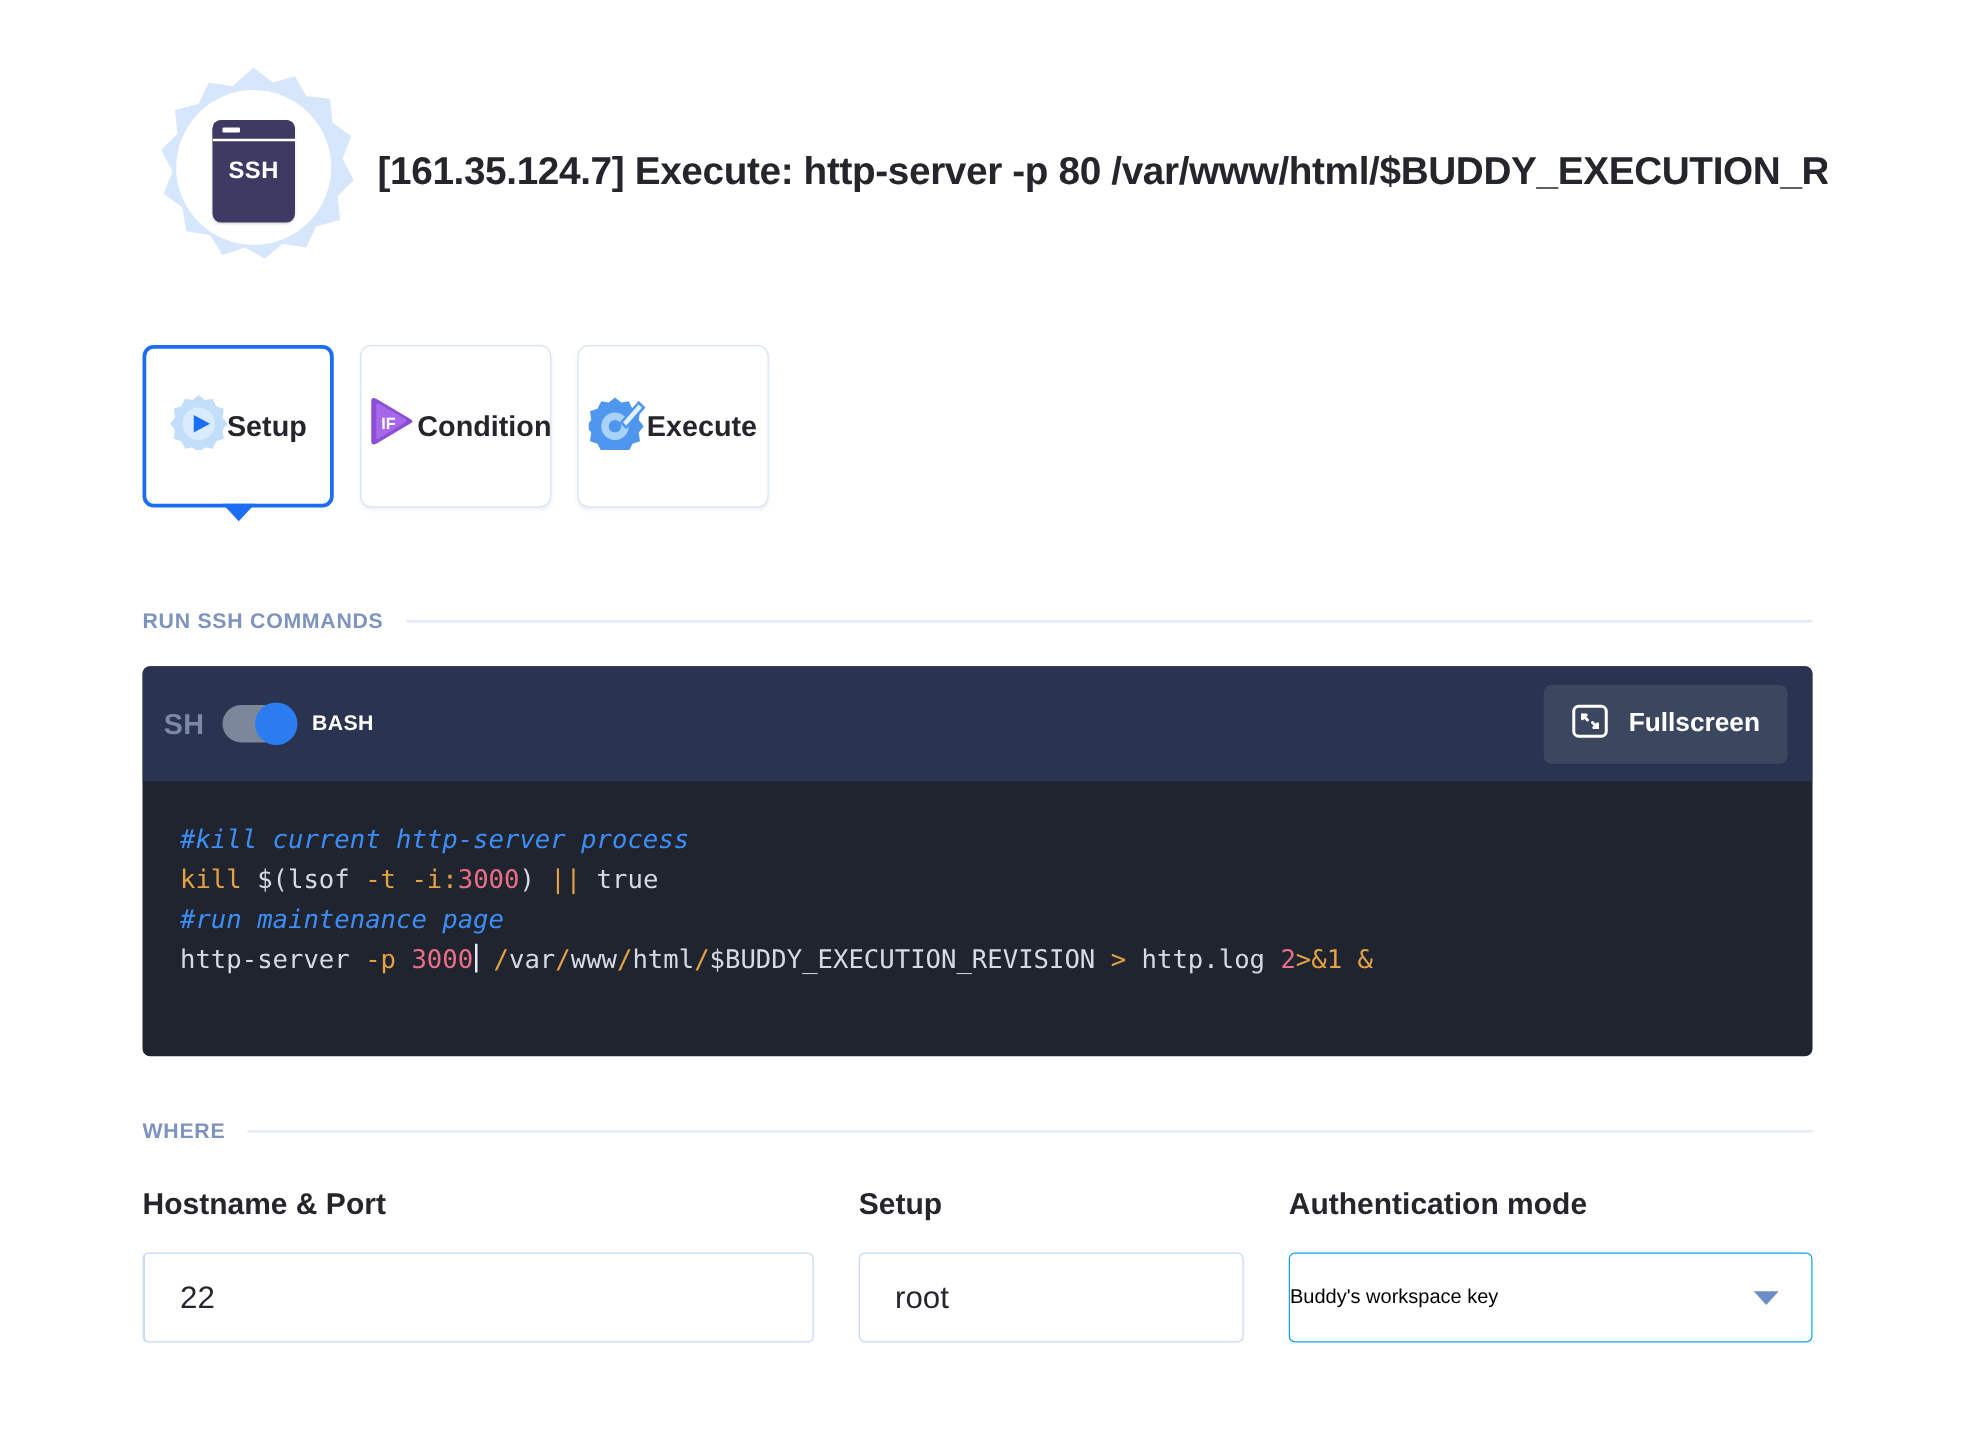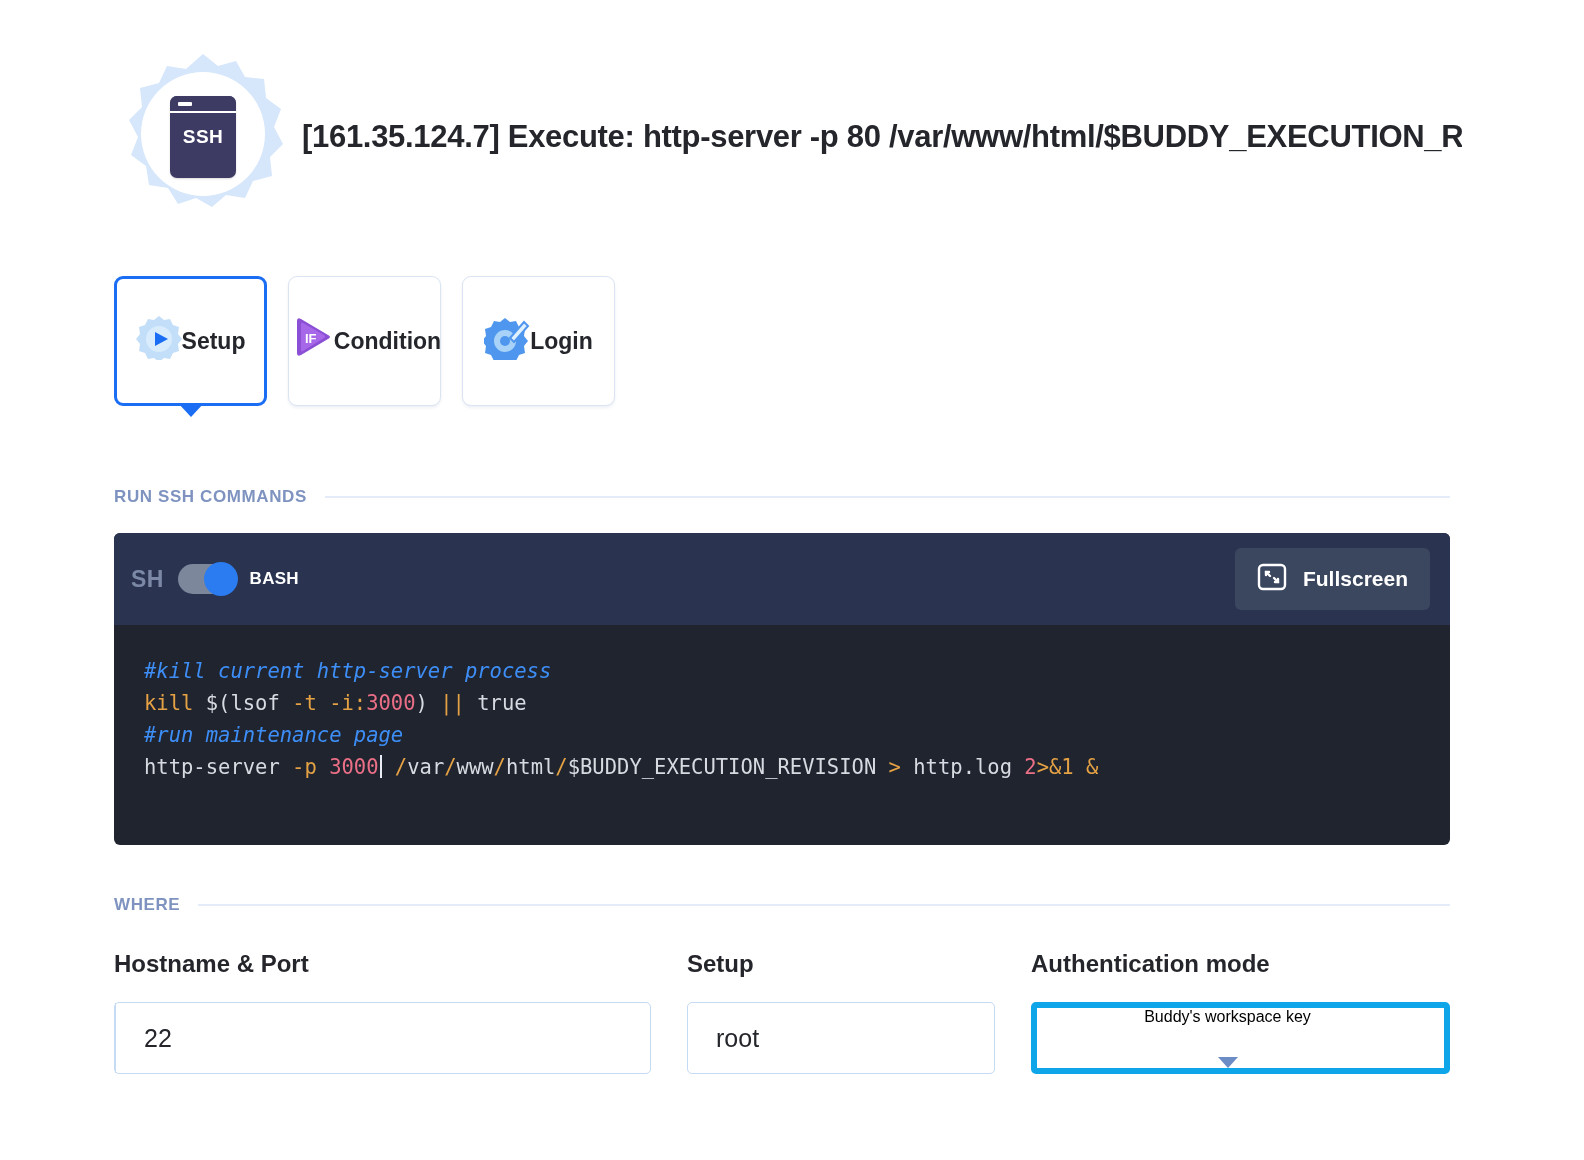--- a/index.html
+++ b/index.html
@@ -123,23 +123,23 @@
     height:72px; border:1px solid #c5daf3; border-radius:5px;
     background:#fff; display:flex; align-items:center;
   }
   .input-box .val {
     font-size:25px; color:#24262b; padding-left:28px;
   }
   .split-main { flex:1; display:flex; align-items:center; height:100%; }
   .split-div { width:1px; height:100%; background:#c5daf3; }
   .split-port { width:130px; display:flex; align-items:center; height:100%; }
   .select-box {
-    height:72px; border:6px solid #0ea5e9; border-radius:5px; background:#fff;
+    height:72px; border:1px solid #0ea5e9; border-radius:5px; background:#fff;
     display:flex; align-items:center; justify-content:space-between;
-    padding-right:26px; cursor:pointer;flex-direction:column;
+    padding-right:26px; cursor:pointer;
   }
   .chev {
     width:0; height:0; border-left:10px solid transparent;
     border-right:10px solid transparent; border-top:11px solid #6b8cc4;
   }
 </style>
 </head>
 <body>
 
 <div class="page">
@@ -185,21 +185,21 @@
 
     <div class="tab">
       <div class="tab-icon">
         <svg width="46" height="46" viewBox="0 0 46 46">
           <path d="M21 4 L26 8 L32 7 L35 13 L41 15 L40 22 L44 27 L40 32 L41 39 L35 41 L32 47 L26 46 L21 50 L16 46 L10 47 L7 41 L1 39 L2 32 L-2 27 L2 22 L1 15 L7 13 L10 7 L16 8 Z" fill="#4f97ee"></path>
           <circle cx="21" cy="27" r="11" fill="#a9d2f8"></circle>
           <circle cx="21" cy="27" r="5" fill="#4f97ee"></circle>
           <path d="M26 24 L40 8 L44 12 L30 28 Z" fill="#dff0ff" stroke="#4f97ee" stroke-width="2"></path>
         </svg>
       </div>
-      <div class="tab-label">Login</div>
+      <div class="tab-label">Execute</div>
     </div>
 
   </div>
 
   <div class="section" style="top:487px;">
     <div class="sec-text">RUN SSH COMMANDS</div>
     <div class="sec-rule"></div>
   </div>
 
   <div class="editor">

